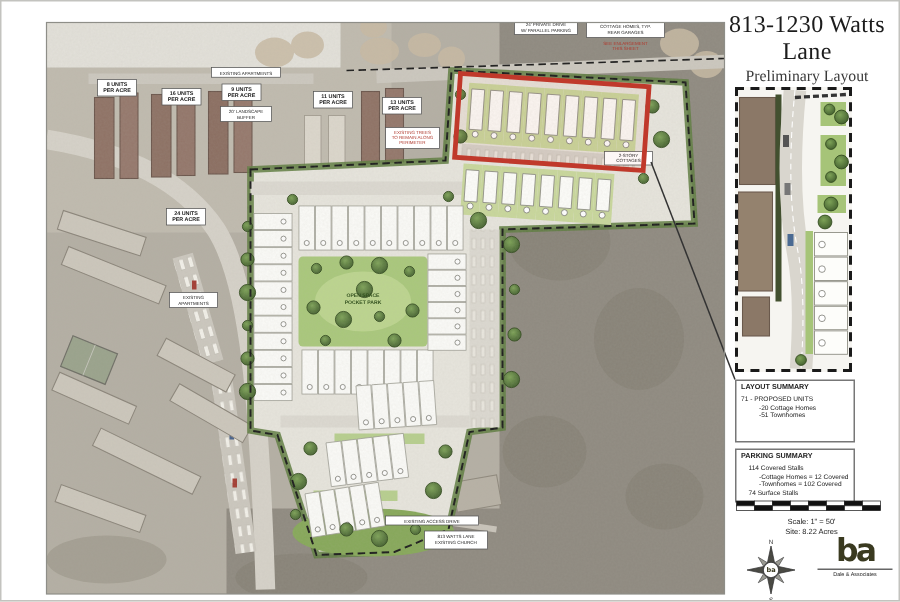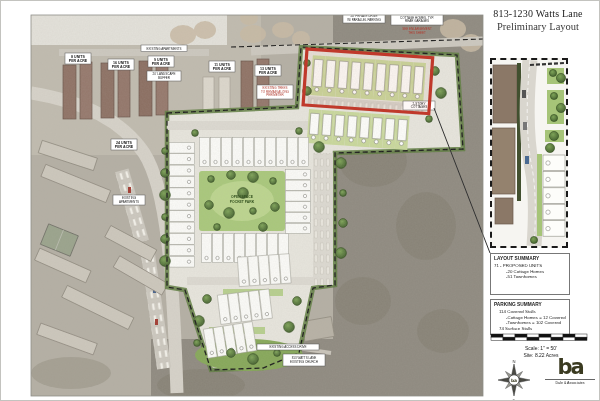--- a/index.html
+++ b/index.html
@@ -3,21 +3,21 @@
 <meta charset="utf-8">
 <style>
   html,body{margin:0;padding:0}
   body{width:600px;height:401px;background:#fff;position:relative;overflow:hidden;
        font-family:"Liberation Sans",sans-serif}
   .stage{position:absolute;inset:0;border:1px solid #c3c3bf;box-sizing:border-box;background:#fff}
   #mapSvg{position:absolute;left:0;top:0}
   .panel{position:absolute;box-sizing:border-box}
   .titleblock{left:478px;top:7px;width:118px;text-align:center;
               font-family:"Liberation Serif",serif;color:#1c1c1c}
-  .titleblock .t1{font-size:10px;letter-spacing:.2px}
+  .titleblock .t1{font-size:16px;letter-spacing:.2px}
   .titleblock .t2{font-size:10.5px;color:#3a3a3a;margin-top:2px}
   .inset{left:489px;top:57px;width:78px;height:190px;border:2px dashed #1a1a1a;background:#f6f5f1}
   .sumbox{left:489px;width:80px;border:1px solid #777;background:#fff;padding:2px 3px;color:#222}
   #layoutSummary{top:252px;height:42px}
   #parkingSummary{top:298px;height:36px}
   .sumbox .t{font-size:4.8px;font-weight:bold;margin-bottom:2px}
   .sumbox .l{font-size:4.4px;line-height:1.3}
   .i1{padding-left:5px}.i2{padding-left:12px}
   #scaleBar{left:488px;top:332px}
   .scaletext{left:489px;top:344px;width:102px;text-align:center;font-size:5px;color:#222;line-height:1.4}

